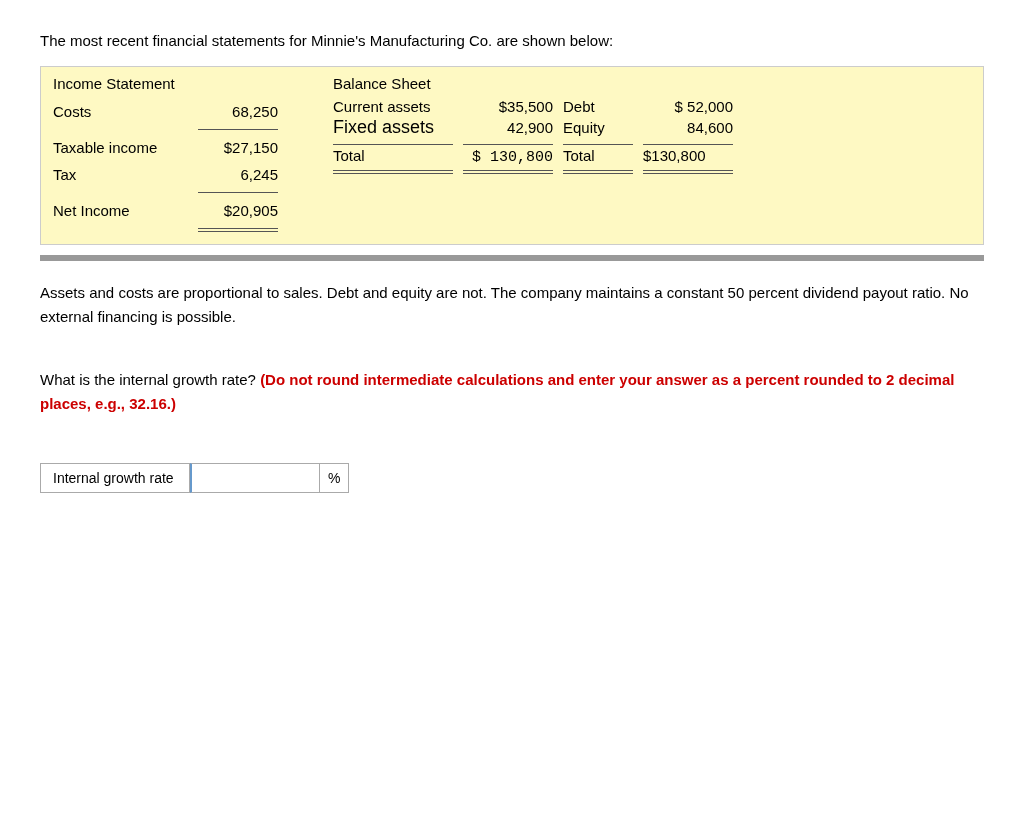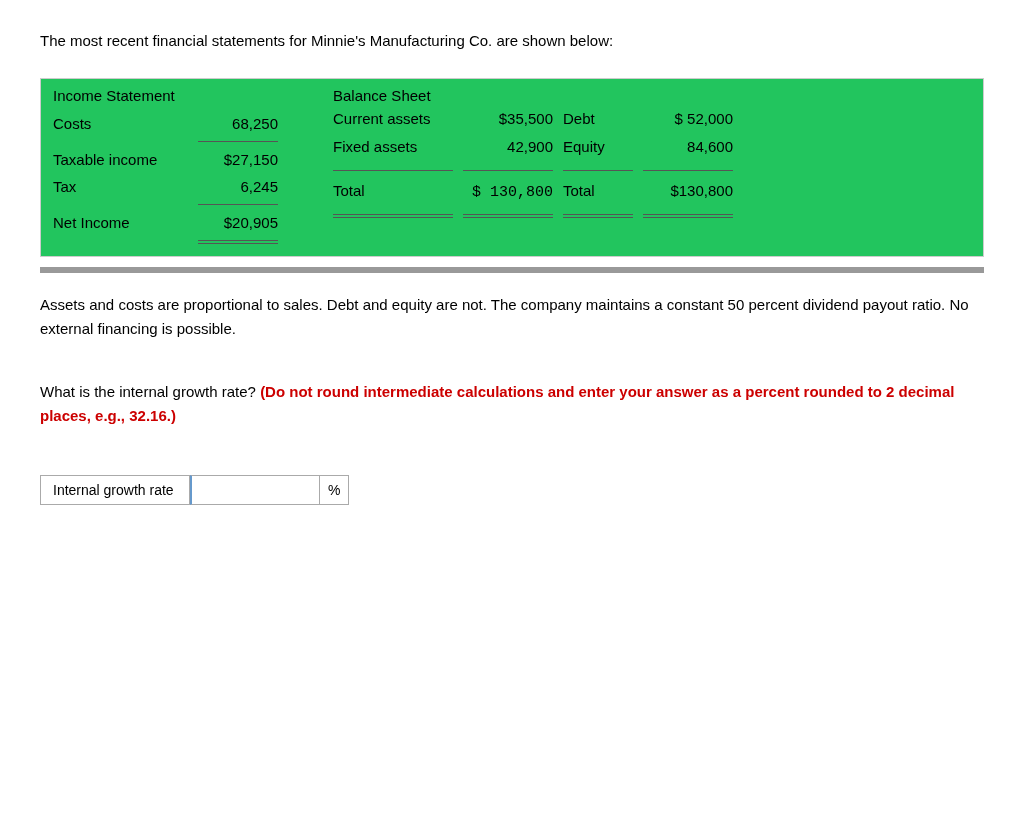--- a/index.html
+++ b/index.html
@@ -12,21 +12,21 @@
       font-family: Arial, sans-serif;
       font-size: 15px;
       background: #ffffff;
       color: #000000;
       padding: 30px 40px;
       max-width: 1024px;
     }
 
     .intro-text {
       font-size: 15px;
-      margin-bottom: 25px;
+      margin-bottom: 13px;
       line-height: 1.5;
     }
 
     .question-section {
       margin-top: 16px;
       font-size: 15px;
       line-height: 1.6;
     }
 
     .question-text {
@@ -69,21 +69,21 @@
       font-size: 14px;
       background: #fff;
     }
 
     
     .combined-section {
       display: flex;
       gap: 20px;
       padding: 8px 12px;
       border: 1px solid #ccc;
-      background: #22c55e;
+      background: #fef9c3;
       margin-bottom: 10px;
     }
 
     .income-col {
       min-width: 260px;
     }
 
     .balance-col {
       flex: 1;
     }
@@ -164,41 +164,41 @@
       <span class="dl">Net Income</span>
       <span class="dv">$20,905</span>
     </div>
 
     <div class="line-double"></div>
   </div>
 
   <div class="balance-col">
     <div class="section-hdr">Balance Sheet</div>
 
-    <div style="display: grid; grid-template-columns: 120px 90px 70px 90px; gap: 11px 10px; align-items: baseline;">
+    <div style="display: grid; grid-template-columns: 120px 90px 70px 90px; gap: 2px 10px; align-items: baseline;">
 
       <span style="font-size:15px;">Current assets</span>
       <span style="font-size:15px; text-align:right;">$35,500</span>
       <span style="font-size:15px;">Debt</span>
       <span style="font-size:15px; text-align:right;">$ 52,000</span>
 
-      <span style="font-size:15px;">Fixed assets</span>
+      <span style="font-size:18px;">Fixed assets</span>
       <span style="font-size:15px; text-align:right;">42,900</span>
       <span style="font-size:15px;">Equity</span>
       <span style="font-size:15px; text-align:right;">84,600</span>
 
       <div style="border-top: 1px solid #555; margin-top:4px;"></div>
       <div style="border-top: 1px solid #555; margin-top:4px;"></div>
       <div style="border-top: 1px solid #555; margin-top:4px;"></div>
       <div style="border-top: 1px solid #555; margin-top:4px;"></div>
 
       <span style="font-size:15px;">Total</span>
       <span style="font-size:15px; text-align:right;font-family:Liberation Mono, monospace;">$ 130,800</span>
       <span style="font-size:15px;">Total</span>
-      <span style="font-size:15px; text-align:right;">$130,800</span>
+      <span style="font-size:15px; ">$130,800</span>
 
       <div style="border-top:1px solid #555; border-bottom:1px solid #555; padding-bottom:2px; margin-top:2px;"></div>
       <div style="border-top:1px solid #555; border-bottom:1px solid #555; padding-bottom:2px; margin-top:2px;"></div>
       <div style="border-top:1px solid #555; border-bottom:1px solid #555; padding-bottom:2px; margin-top:2px;"></div>
       <div style="border-top:1px solid #555; border-bottom:1px solid #555; padding-bottom:2px; margin-top:2px;"></div>
     </div>
   </div>
 </div>
 
 

